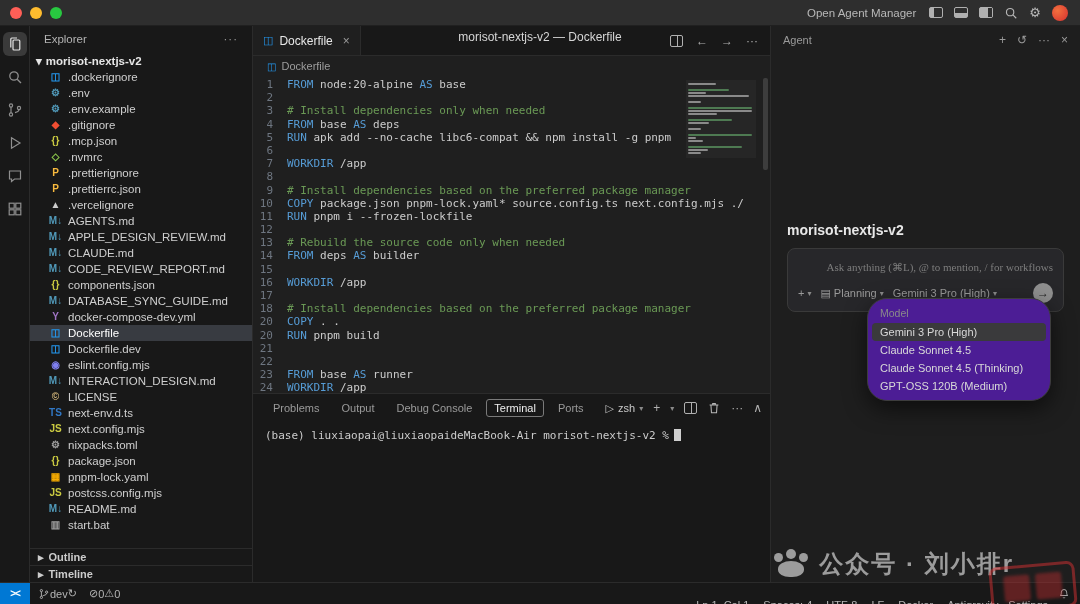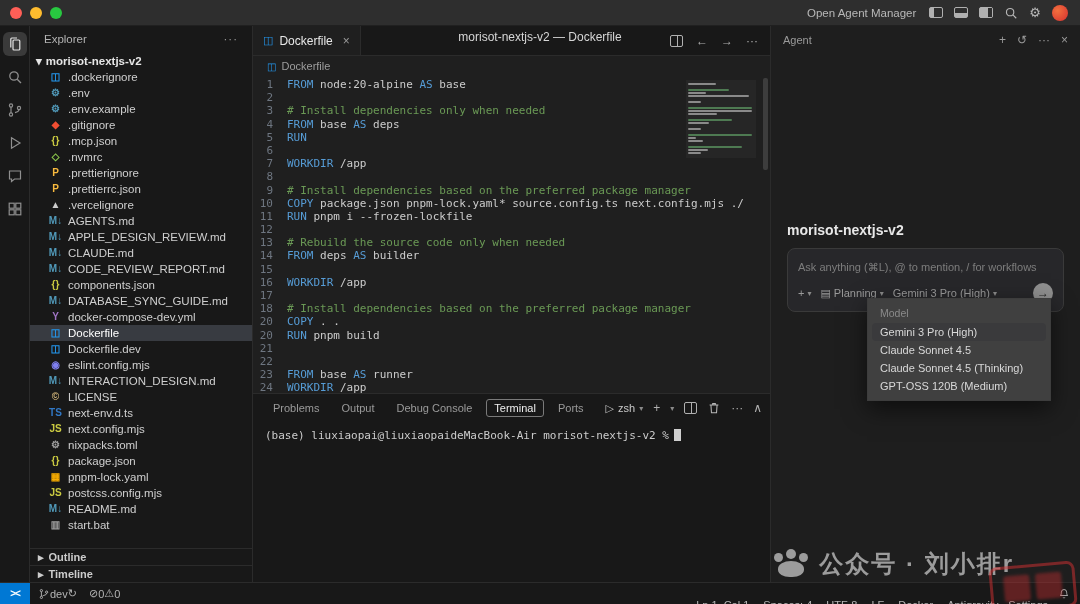--- a/index.html
+++ b/index.html
@@ -75,27 +75,27 @@
   .shell-group { display:flex; align-items:center; gap:4px; font-size:11px; color:#c9c9c9; }
   .terminal-body { flex:1; padding:7px 12px; font-family:"DejaVu Sans Mono", monospace; font-size:11px; color:#cccccc; }
   .cursor { display:inline-block; width:7px; height:12px; background:#cfcfcf; margin-left:5px; vertical-align:-2px; }
 
   
   .agent { width:310px; flex:none; border-left:1px solid #2b2b2b; background:#1e1e1e; position:relative; display:flex; flex-direction:column; }
   .agent-header { height:28px; flex:none; display:flex; align-items:center; padding:0 12px; font-size:11px; color:#9a9a9a; }
   .agent-actions { margin-left:auto; display:flex; gap:11px; align-items:center; color:#9a9a9a; font-size:12px; }
   .agent-heading { margin:168px 16px 0 16px; font-size:14px; font-weight:700; color:#e8e8e8; }
   .ask-box { margin:10px 16px 0 16px; background:#27272a; border:1px solid #3a3a3a; border-radius:8px; padding:8px 10px; }
-  .ask-input { width:100%; background:transparent; border:none; outline:none; color:#cccccc; font-size:11px; font-family:Liberation Sans, sans-serif; }
+  .ask-input { width:100%; background:transparent; border:none; outline:none; color:#cccccc; font-size:11px; font-family:Liberation Serif, serif;text-align:right; }
   .ask-input::placeholder { color:#7d7d7d; }
   .ask-row { margin-top:8px; display:flex; align-items:center; gap:9px; font-size:11px; color:#9a9a9a; }
   .chip { display:flex; align-items:center; gap:3px; cursor:pointer; white-space:nowrap; }
   .caret { font-size:8px; color:#8a8a8a; }
   .send { margin-left:auto; width:20px; height:20px; border-radius:50%; background:#8f8f8f; color:#1e1e1e; display:flex; align-items:center; justify-content:center; font-size:12px; font-weight:700; cursor:pointer; }
-  .dropdown { position:absolute; top:272px; left:96px; width:184px; background:#404040; border:1px solid #3d3d3d; border-radius:0; padding:5px 4px; box-shadow:0 8px 22px rgba(0,0,0,.55); z-index:10; }
+  .dropdown { position:absolute; top:272px; left:96px; width:184px; background:#4c1d95; border:1px solid #3d3d3d; border-radius:20px; padding:5px 4px; box-shadow:0 8px 22px rgba(0,0,0,.55); z-index:10; }
   .dd-header { font-size:10.5px; color:#8a8a8a; padding:3px 8px 4px 8px; }
   .opt { font-size:11px; color:#d8d8d8; padding:3px 8px; border-radius:4px; cursor:pointer; white-space:nowrap; }
   .opt.selected { background:#3a3a3c; }
 
   
   .watermark { position:absolute; right:66px; bottom:24px; display:flex; align-items:center; gap:10px; color:#9c9c9c; z-index:20; pointer-events:none; }
   .wm-text { font-size:24px; font-weight:700; letter-spacing:2px; }
   .paw { position:relative; width:36px; height:30px; }
   .paw i { position:absolute; background:#9c9c9c; border-radius:50%; }
   .paw .pad { left:5px; top:12px; width:26px; height:16px; border-radius:50% 50% 45% 45%; }
@@ -339,21 +339,21 @@
       <div class="breadcrumb">
         <span class="whale">◫</span>
         <span>Dockerfile</span>
       </div>
       <div class="code-area">
         <div>
             <div class="line"><span class="ln">1</span><span class="k">FROM</span><span class="p"> node:20-alpine </span><span class="k">AS</span><span class="p"> base</span></div>
             <div class="line"><span class="ln">2</span></div>
             <div class="line"><span class="ln">3</span><span class="c"># Install dependencies only when needed</span></div>
             <div class="line"><span class="ln">4</span><span class="k">FROM</span><span class="p"> base </span><span class="k">AS</span><span class="p"> deps</span></div>
-            <div class="line"><span class="ln">5</span><span class="k">RUN</span></div>
+            <div class="line"><span class="ln">5</span><span class="k">RUN</span><span class="p"> apk add --no-cache libc6-compat &amp;&amp; npm install -g pnpm</span></div>
             <div class="line"><span class="ln">6</span></div>
             <div class="line"><span class="ln">7</span><span class="k">WORKDIR</span><span class="p"> /app</span></div>
             <div class="line"><span class="ln">8</span></div>
             <div class="line"><span class="ln">9</span><span class="c"># Install dependencies based on the preferred package manager</span></div>
             <div class="line"><span class="ln">10</span><span class="k">COPY</span><span class="p"> package.json pnpm-lock.yaml* source.config.ts next.config.mjs ./</span></div>
             <div class="line"><span class="ln">11</span><span class="k">RUN</span><span class="p"> pnpm i --frozen-lockfile</span></div>
             <div class="line"><span class="ln">12</span></div>
             <div class="line"><span class="ln">13</span><span class="c"># Rebuild the source code only when needed</span></div>
             <div class="line"><span class="ln">14</span><span class="k">FROM</span><span class="p"> deps </span><span class="k">AS</span><span class="p"> builder</span></div>
             <div class="line"><span class="ln">15</span></div>

